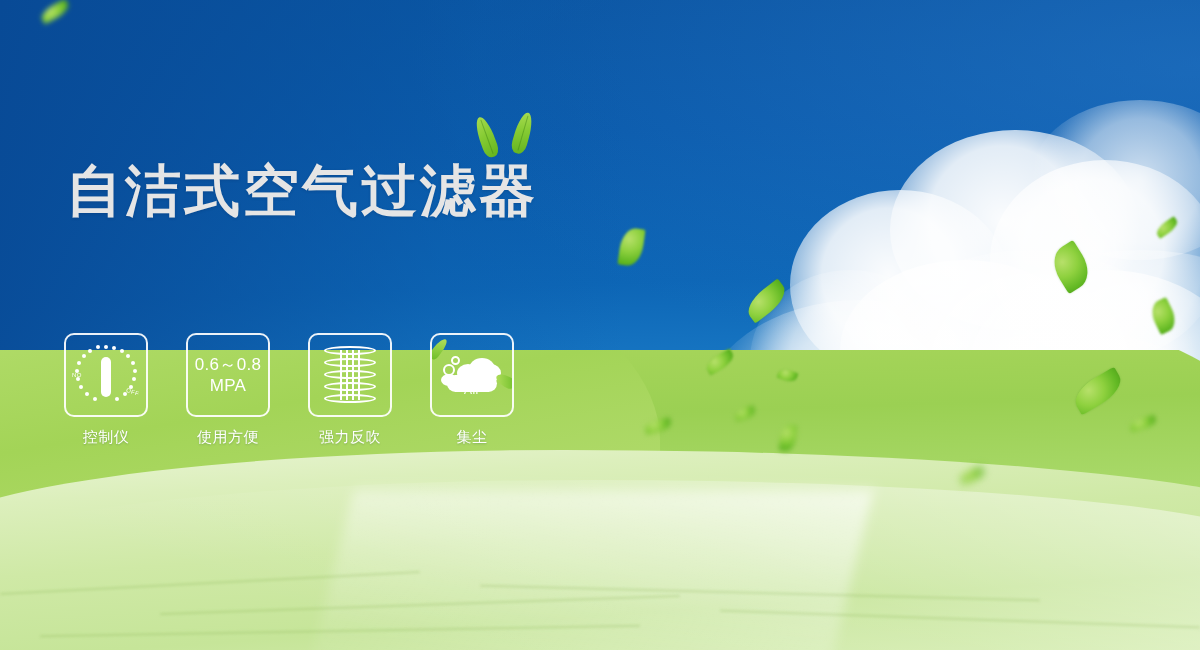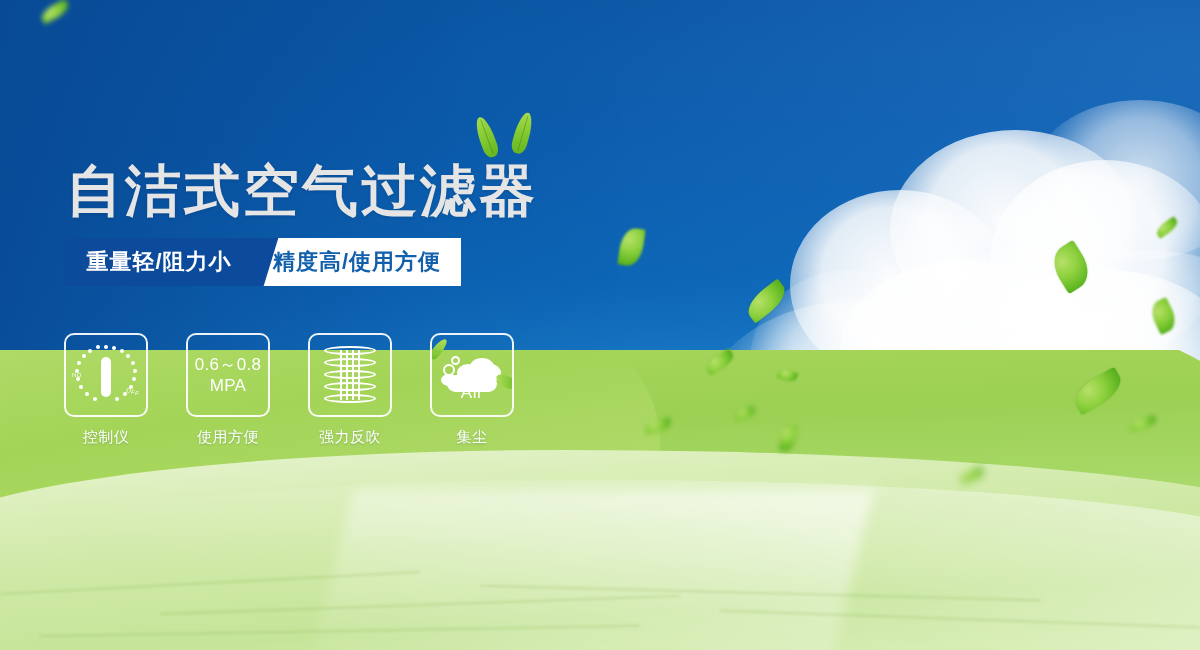--- a/index.html
+++ b/index.html
@@ -176,21 +176,21 @@
     position:absolute; left:0; width:52px; height:9px;
     border:2px solid #fff; border-radius:50%;
   }
   .coil .bar{ position:absolute; top:4px; width:2px; height:50px; background:#fff; }
 
   
   .airicon{ position:relative; width:62px; height:46px; }
   .airicon .puff{ position:absolute; background:#fff; border-radius:50%; }
   .airicon .base{ position:absolute; left:6px; bottom:6px; width:50px; height:17px; background:#fff; border-radius:9px; }
   .airicon .sm{ position:absolute; border:2px solid #fff; border-radius:50%; background:transparent; }
-  .air-label{ font-size:17px; color:#fff; margin-top:1px; letter-spacing:.5px; }
+  .air-label{ font-size:12px; color:#fff; margin-top:1px; letter-spacing:.5px; }
   .icon-leaf{
     position:absolute; width:9px; height:24px;
     background:linear-gradient(150deg,#b5e05f,#6cbd26);
     border-radius:60% 60% 50% 50% / 70% 70% 30% 30%;
   }
 </style>
 </head>
 <body>
 
 <div class="stage">
@@ -260,25 +260,20 @@
 
     <div class="title-leaf l1">
         <span class="vein"></span>
       </div>
     <div class="title-leaf l2">
         <span class="vein"></span>
       </div>
 
     <div class="title">自洁式空气过滤器</div>
 
-    <div class="subbar">
-      <div class="sub-blue">重量轻/阻力小</div>
-      <div class="sub-white">精度高/使用方便</div>
-      <div class="sub-slant"></div>
-    </div>
 
     <div class="features">
 
       <div class="feat">
         <div class="feat-box">
           <div class="gauge">
             <div class="dot" style="left:30px; top:0px;"></div>
             <div class="dot" style="left:38px; top:1px;"></div>
             <div class="dot" style="left:46px; top:4px;"></div>
             <div class="dot" style="left:52px; top:9px;"></div>

